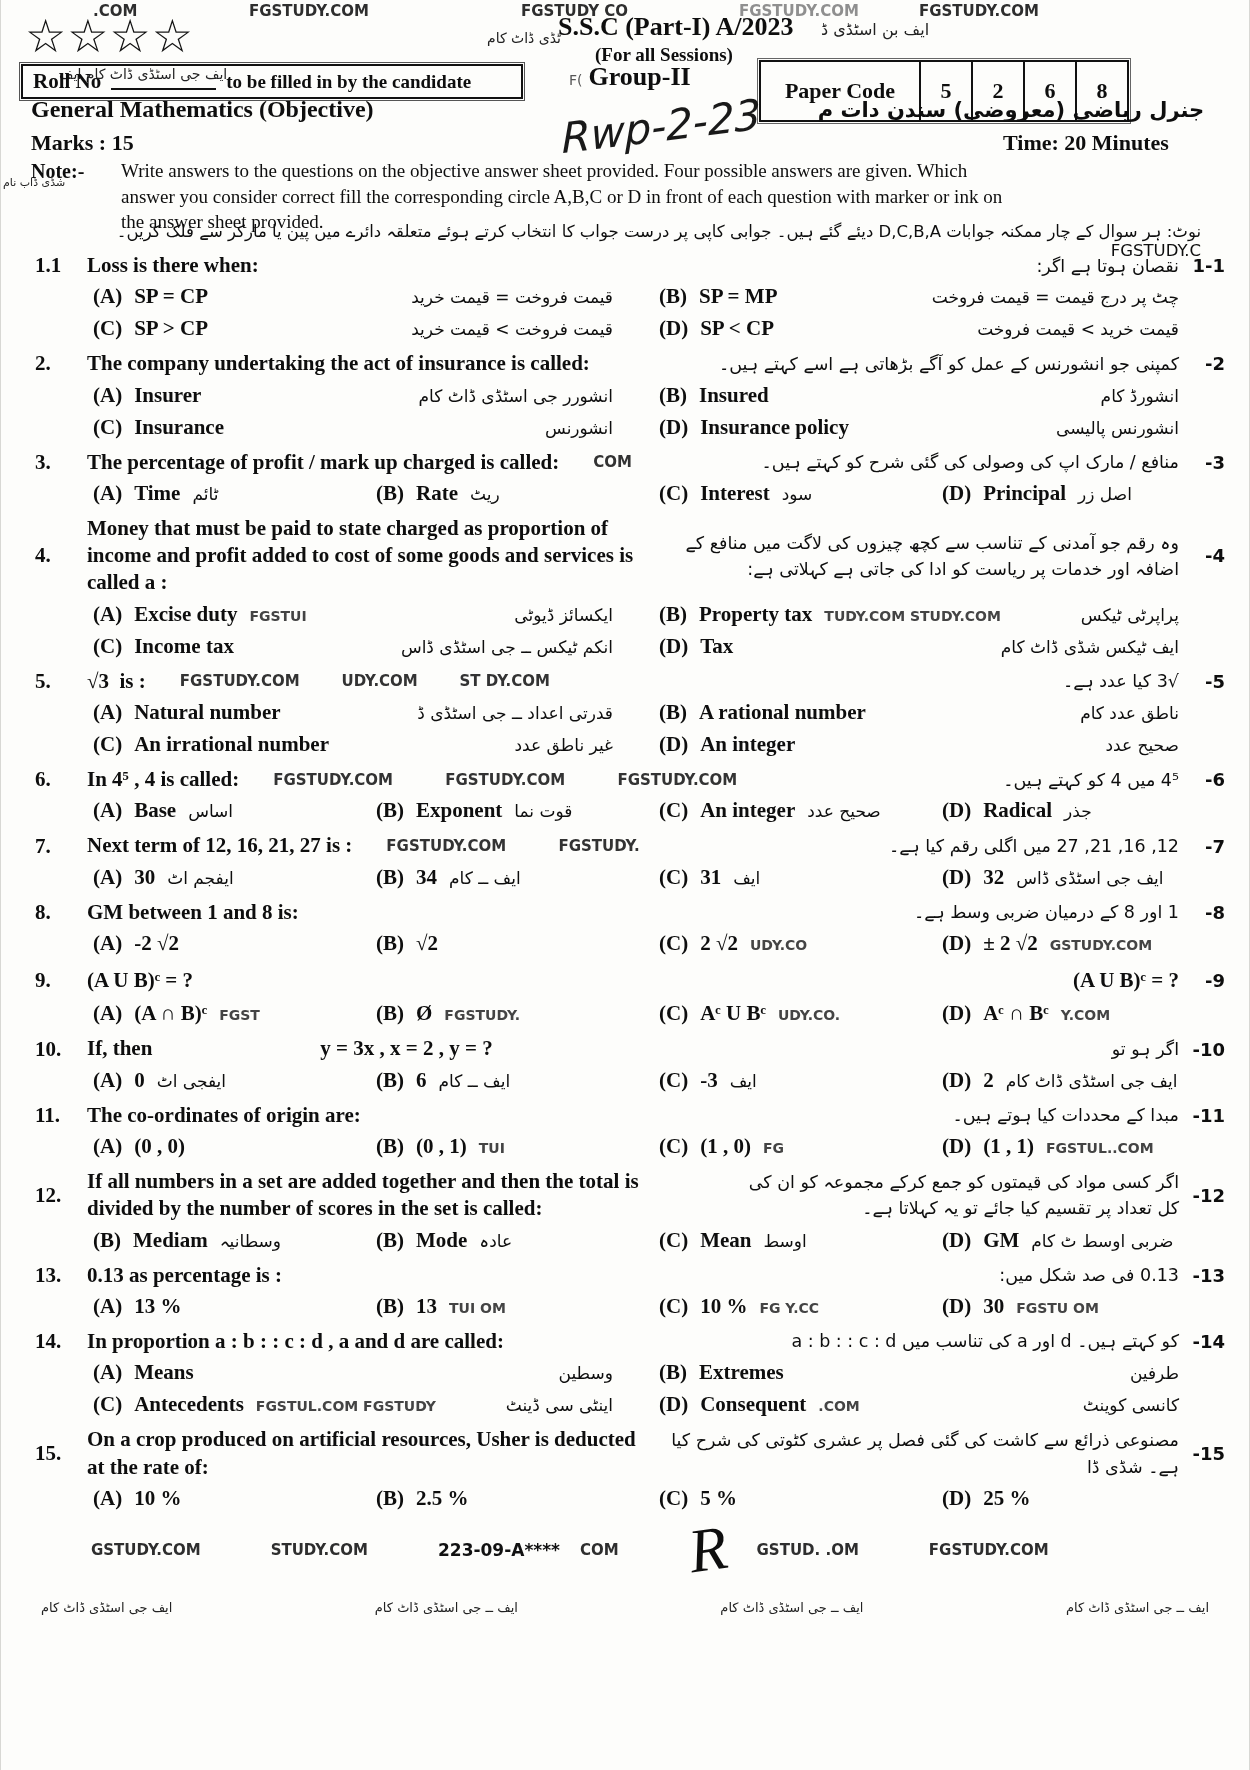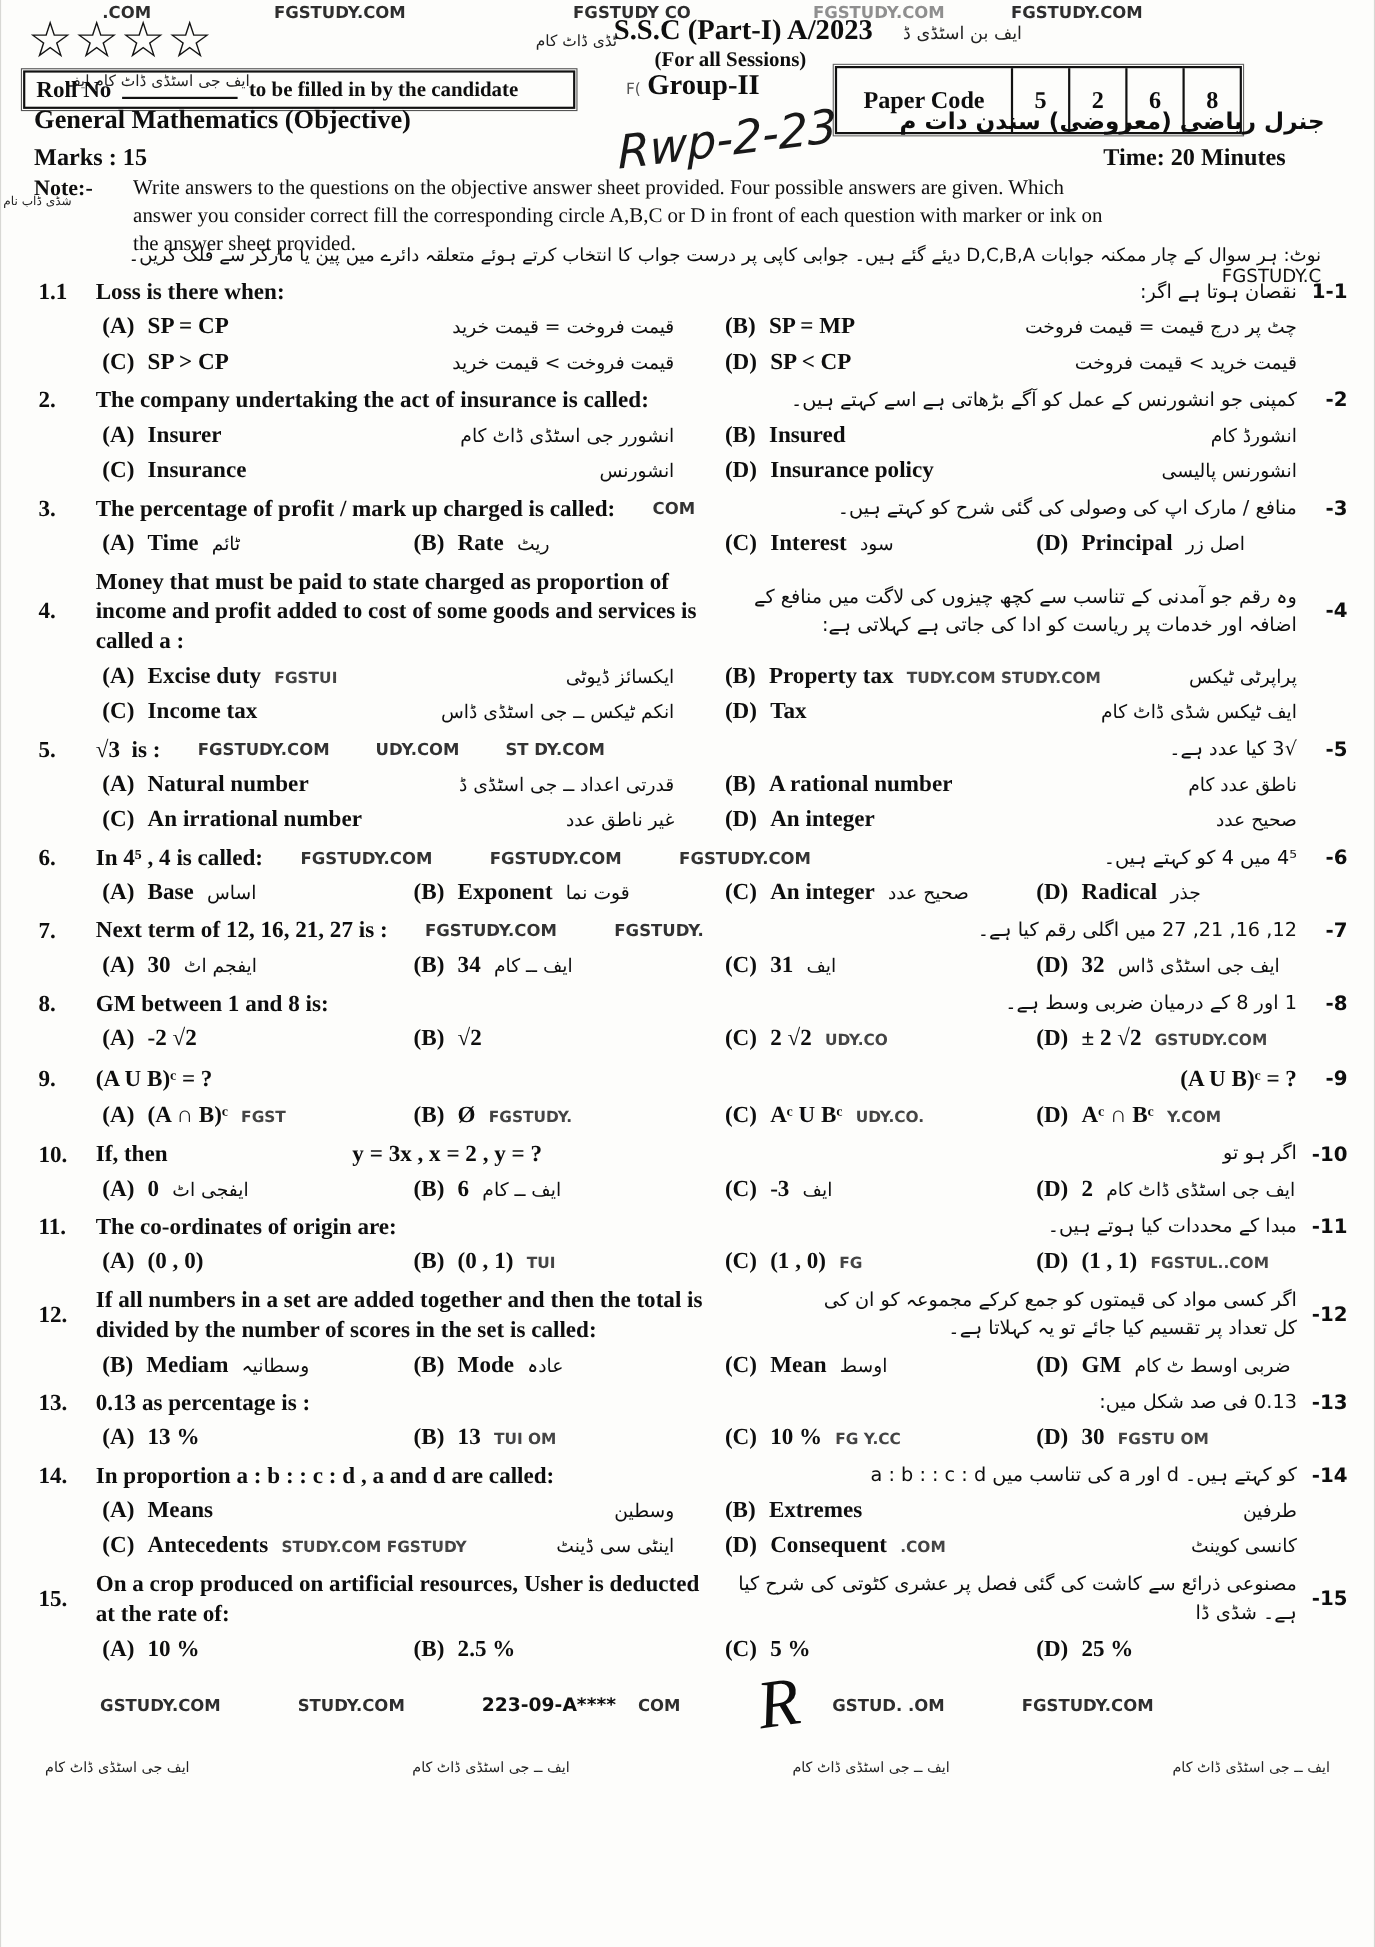--- a/index.html
+++ b/index.html
@@ -571,21 +571,21 @@
           <div class="opt">
             <span class="opt-label">(B)</span>
             <span class="opt-text">Extremes</span>
             <span class="opt-ur ur">طرفین</span>
           </div>
         </div>
         <div class="orow">
           <div class="opt">
             <span class="opt-label">(C)</span>
             <span class="opt-text">Antecedents</span>
-            <span class="opt-wm">STUDY.COM   FGSTUDY</span>
+            <span class="opt-wm">FGSTUL.COM   FGSTUDY</span>
             <span class="opt-ur ur">اینٹی سی ڈینٹ</span>
           </div>
           <div class="opt">
             <span class="opt-label">(D)</span>
             <span class="opt-text">Consequent</span>
             <span class="opt-wm">.COM</span>
             <span class="opt-ur ur">کانسی کوینٹ</span>
           </div>
         </div>
       </div>

